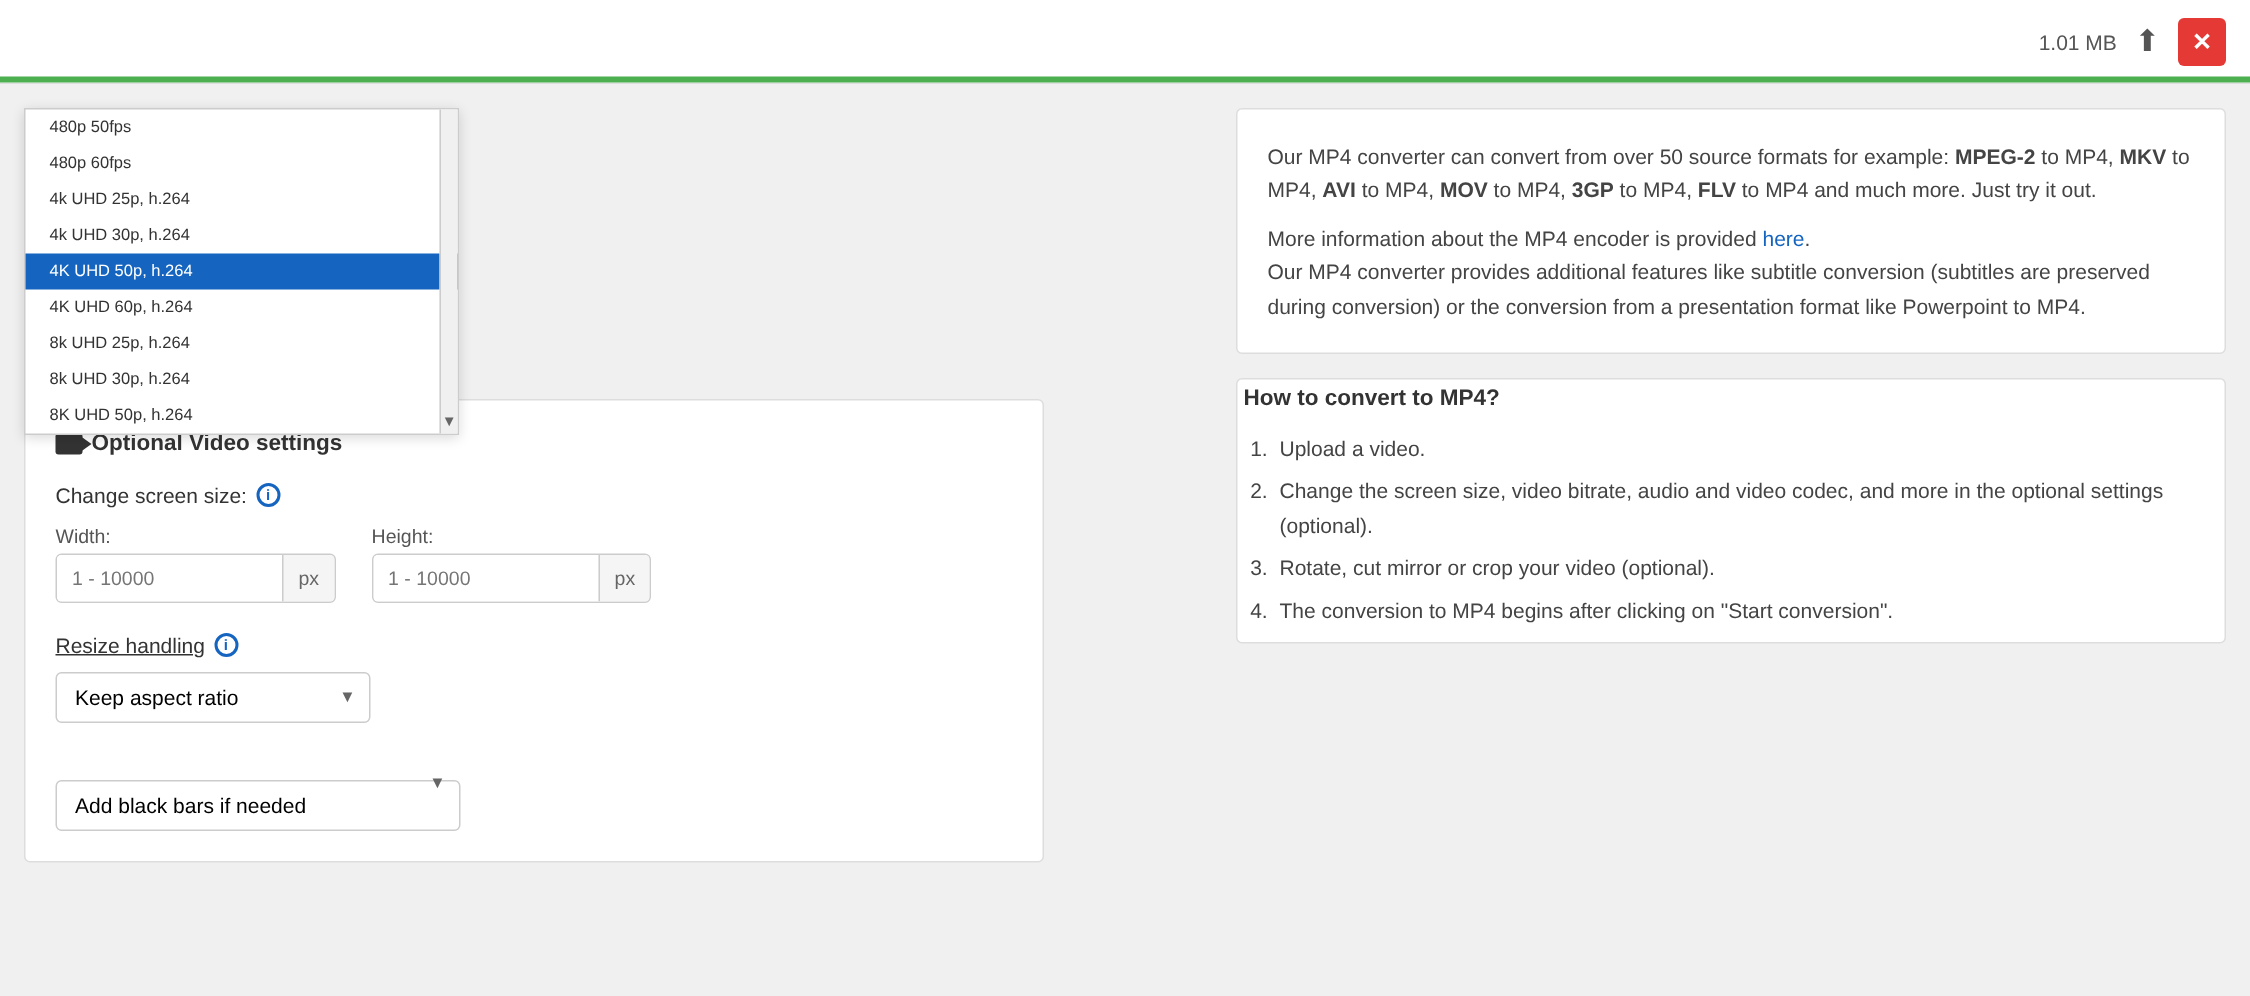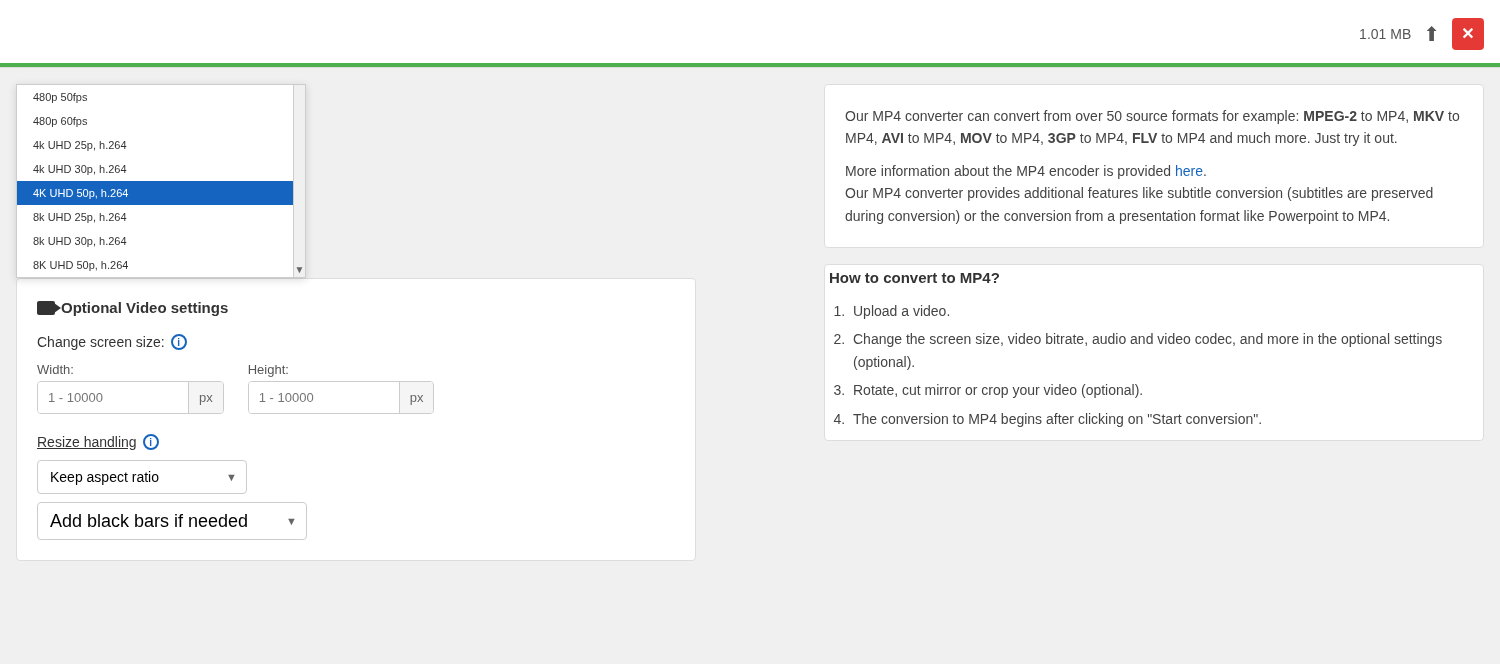--- a/index.html
+++ b/index.html
@@ -18,21 +18,21 @@
       background: #f0f0f0;
       position: relative;
     }
     
     .top-bar {
       display: flex;
       align-items: center;
       background: #fff;
       border-bottom: 1px solid #ddd;
       padding: 0 16px;
-      height: 68px;
+      height: 56px;
       position: relative;
     }
     .progress-bar-container {
       position: absolute;
       bottom: 0;
       left: 0;
       right: 0;
       height: 4px;
       background: #e0e0e0;
     }
@@ -301,23 +301,24 @@
     .black-bars-select-wrap {
       position: relative;
       display: inline-block;
     }
     .black-bars-select {
       width: 270px;
       padding: 8px 30px 8px 12px;
       border: 1px solid #ccc;
       border-radius: 4px;
       background: #fff;
-      font-size: 18px;
+      font-size: 14px;
       cursor: pointer;
       appearance: none;
+      margin-top: 30px;
       -webkit-appearance: none;
     }
     .black-bars-select-wrap::after {
       content: '▼';
       position: absolute;
       right: 10px;
       top: 50%;
       transform: translateY(-50%);
       font-size: 11px;
       color: #666;
@@ -394,20 +395,21 @@
 
     <div class="left-panel">
 
       <div class="dropdown-container">
         <div class="dropdown-list">
           <div class="dropdown-item">480p 50fps</div>
           <div class="dropdown-item">480p 60fps</div>
           <div class="dropdown-item">4k UHD 25p, h.264</div>
           <div class="dropdown-item">4k UHD 30p, h.264</div>
           <div class="dropdown-item selected">4K UHD 50p, h.264</div>
+          <div class="dropdown-item">4K UHD 60p, h.264</div>
           <div class="dropdown-item">8k UHD 25p, h.264</div>
           <div class="dropdown-item">8k UHD 30p, h.264</div>
           <div class="dropdown-item">8K UHD 50p, h.264</div>
           <div class="dropdown-scrollbar">
             <span class="scroll-arrow">▼</span>
           </div>
         </div>
 
         <div class="preset-select-row">
           <div class="select-wrapper">

